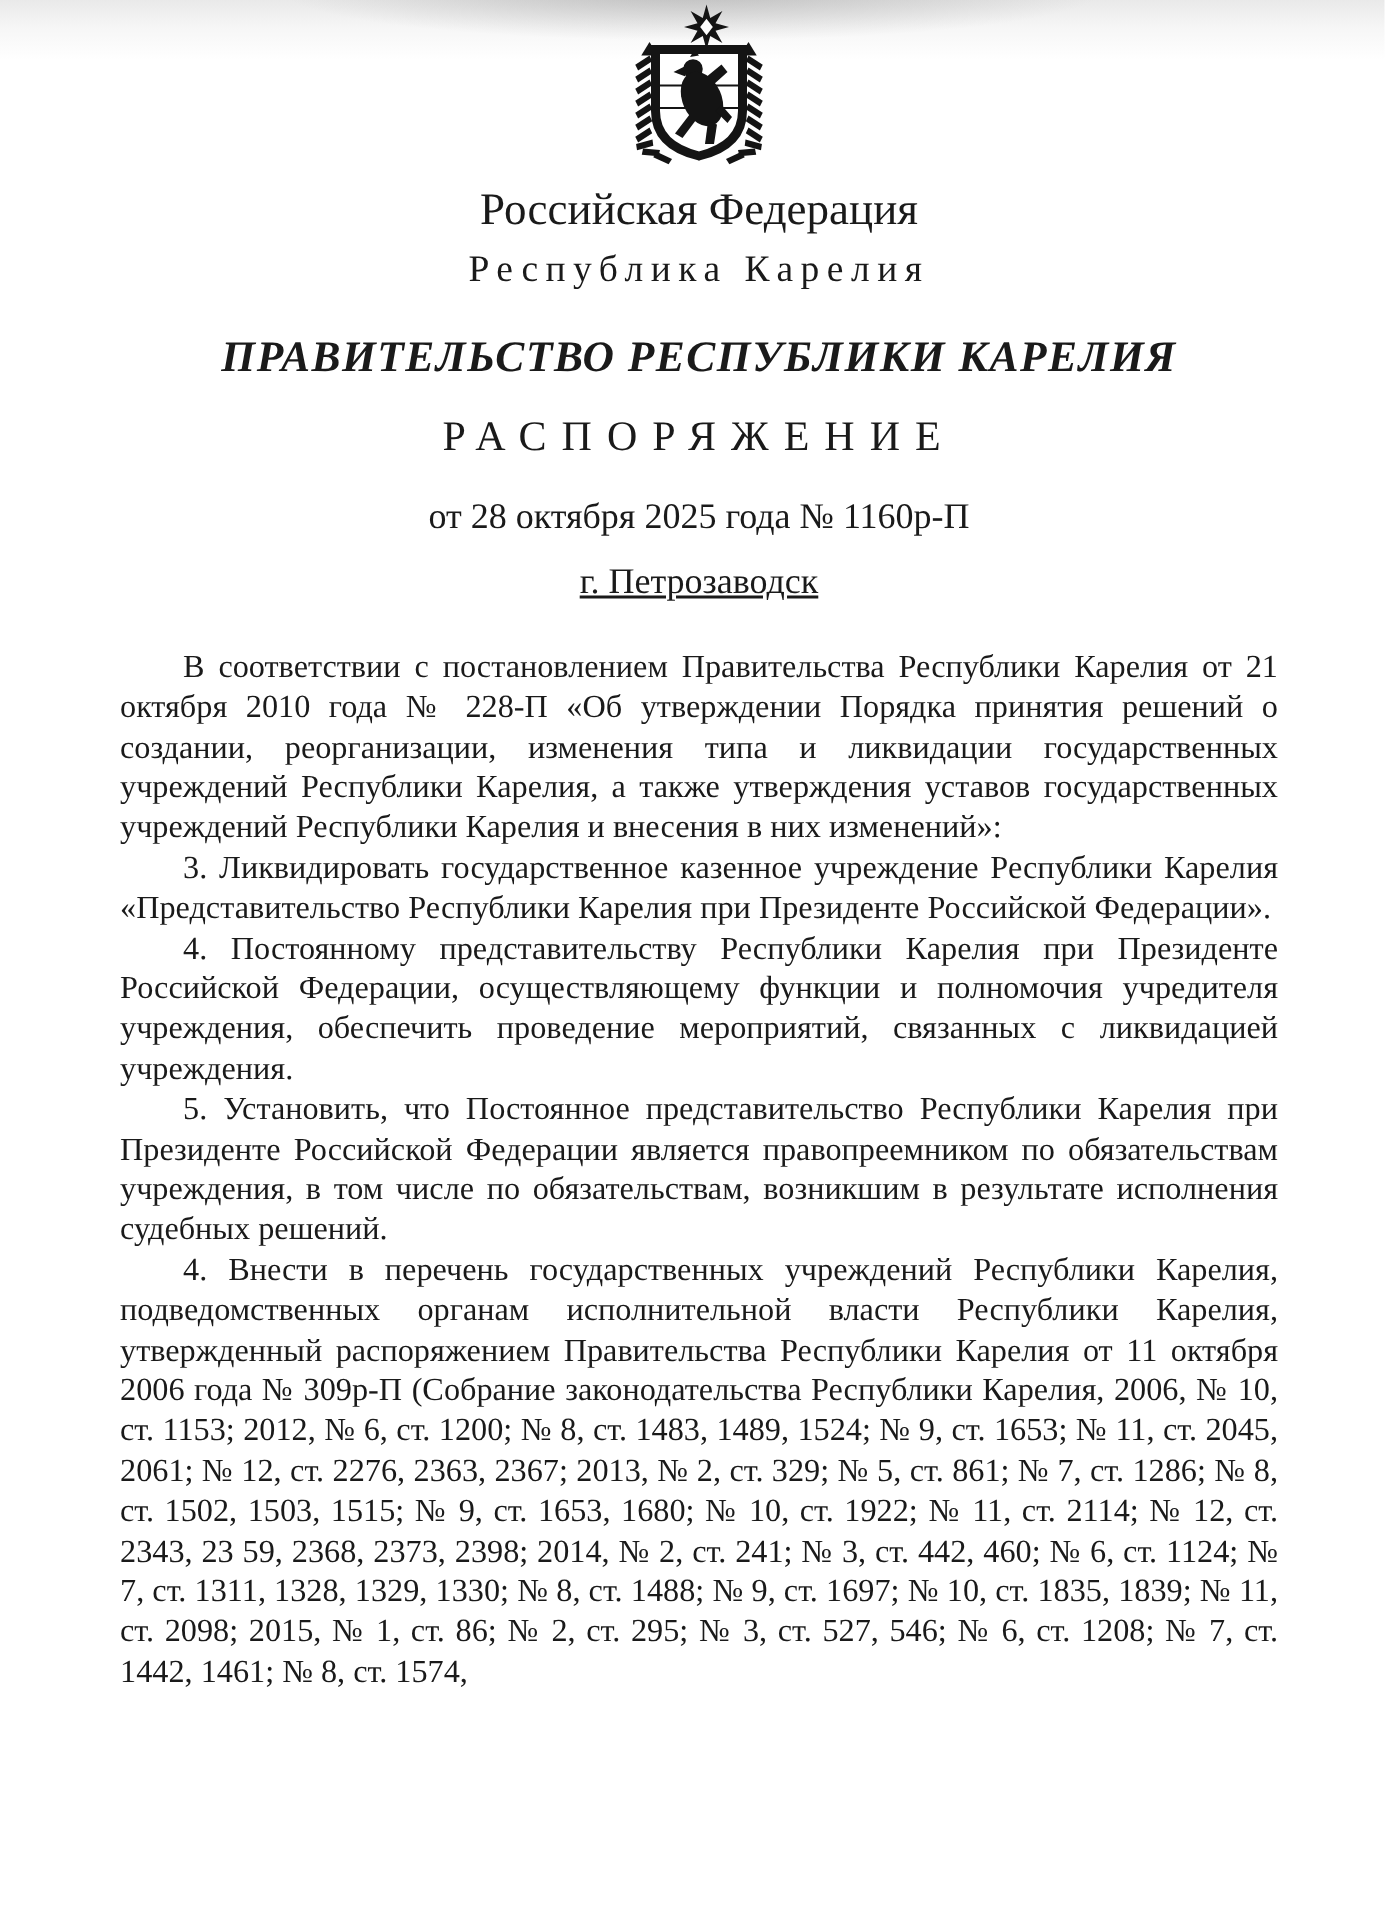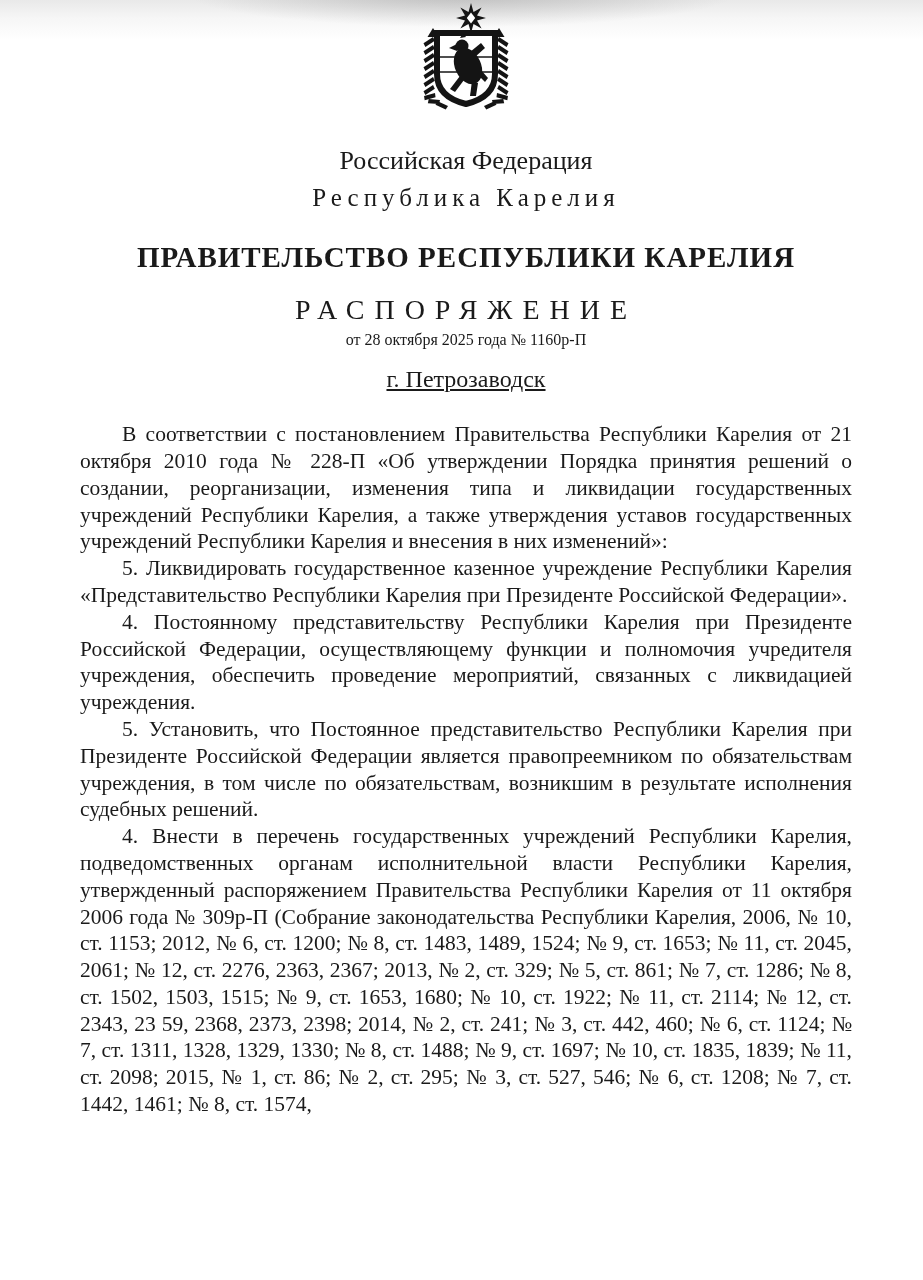--- a/index.html
+++ b/index.html
@@ -28,47 +28,47 @@
     margin-left: 80px;
     width: 772px;
   }
   .emblem-wrap {
     text-align: center;
     padding-top: 2px;
   }
   .emblem-wrap svg { display: inline-block; }
   .hdr { text-align: center; }
   .country {
-    margin-top: 24px;
-    font-size: 26px;
+    font-size: 30px;
     line-height: 1.15;
   }
   .region {
     margin-top: 8px;
     font-size: 25px;
     font-weight: normal;
     letter-spacing: 5px;
     line-height: 1.15;
   }
   .authority {
     margin-top: 28px;
     font-size: 29px;
     font-weight: bold;
     letter-spacing: 1px;
     line-height: 1.15;
+    font-style: italic;
   }
   .doc-type {
     margin-top: 20px;
     font-size: 28px;
     letter-spacing: 10px;
     line-height: 1.15;
   }
   .date-line {
-    margin-top: 5px;
-    font-size: 16px;
+    margin-top: 24px;
+    font-size: 24px;
     line-height: 1.15;
   }
   .city {
     margin-top: 16px;
     font-size: 24px;
     line-height: 1.15;
     text-decoration: underline;
   }
   .body-text {
     margin-top: 28px;
@@ -150,19 +150,19 @@
 
   <div class="hdr country">Российская Федерация</div>
   <div class="hdr region">Республика Карелия</div>
   <div class="hdr authority">ПРАВИТЕЛЬСТВО РЕСПУБЛИКИ КАРЕЛИЯ</div>
   <div class="hdr doc-type">РАСПОРЯЖЕНИЕ</div>
   <div class="hdr date-line">от 28 октября 2025 года № 1160р-П</div>
   <div class="hdr city">г. Петрозаводск</div>
 
   <div class="body-text">
     <p>В соответствии с постановлением Правительства Республики Карелия от 21 октября 2010 года № 228-П «Об утверждении Порядка принятия решений о создании, реорганизации, изменения типа и ликвидации государственных учреждений Республики Карелия, а также утверждения уставов государственных учреждений Республики Карелия и внесения в них изменений»:</p>
-    <p>5. Ликвидировать государственное казенное учреждение Республики Карелия «Представительство Республики Карелия при Президенте Российской Федерации».</p>
+    <p>3. Ликвидировать государственное казенное учреждение Республики Карелия «Представительство Республики Карелия при Президенте Российской Федерации».</p>
     <p>4. Постоянному представительству Республики Карелия при Президенте Российской Федерации, осуществляющему функции и полномочия учредителя учреждения, обеспечить проведение мероприятий, связанных с ликвидацией учреждения.</p>
     <p>5. Установить, что Постоянное представительство Республики Карелия при Президенте Российской Федерации является правопреемником по обязательствам учреждения, в том числе по обязательствам, возникшим в результате исполнения судебных решений.</p>
     <p>4. Внести в перечень государственных учреждений Республики Карелия, подведомственных органам исполнительной власти Республики Карелия, утвержденный распоряжением Правительства Республики Карелия от 11 октября 2006 года № 309р-П (Собрание законодательства Республики Карелия, 2006, № 10, ст. 1153; 2012, № 6, ст. 1200; № 8, ст. 1483, 1489, 1524; № 9, ст. 1653; № 11, ст. 2045, 2061; № 12, ст. 2276, 2363, 2367; 2013, № 2, ст. 329; № 5, ст. 861; № 7, ст. 1286; № 8, ст. 1502, 1503, 1515; № 9, ст. 1653, 1680; № 10, ст. 1922; № 11, ст. 2114; № 12, ст. 2343, 23 59, 2368, 2373, 2398; 2014, № 2, ст. 241; № 3, ст. 442, 460; № 6, ст. 1124; № 7, ст. 1311, 1328, 1329, 1330; № 8, ст. 1488; № 9, ст. 1697; № 10, ст. 1835, 1839; № 11, ст. 2098; 2015, № 1, ст. 86; № 2, ст. 295; № 3, ст. 527, 546; № 6, ст. 1208; № 7, ст. 1442, 1461; № 8, ст. 1574,</p>
   </div>
 
 </div>
 
 </body></html>

